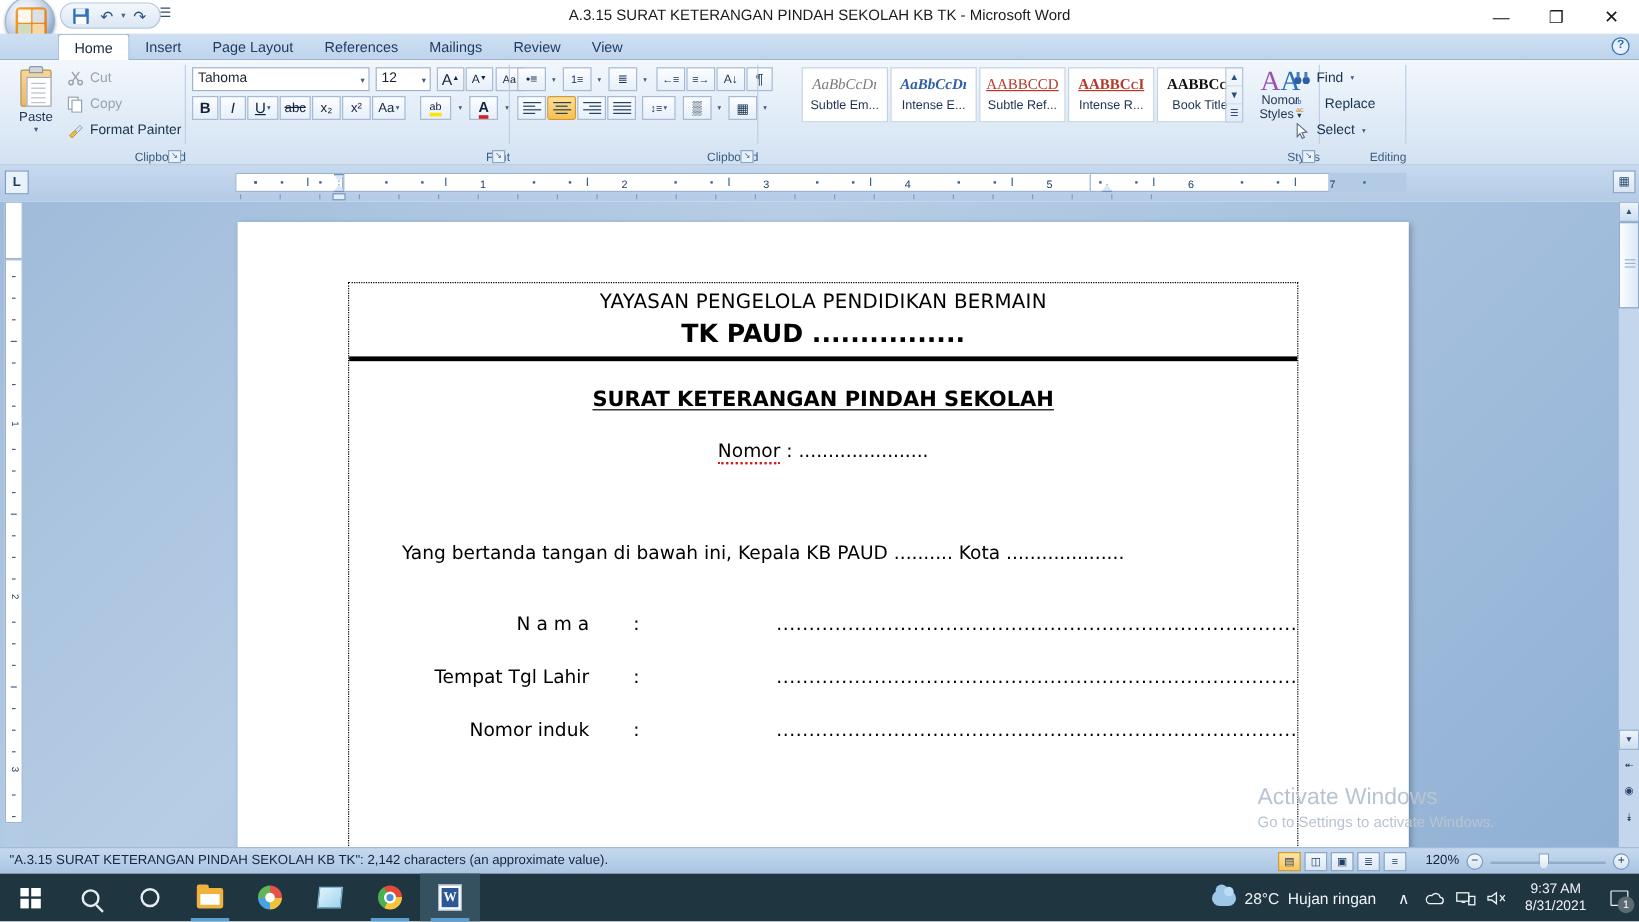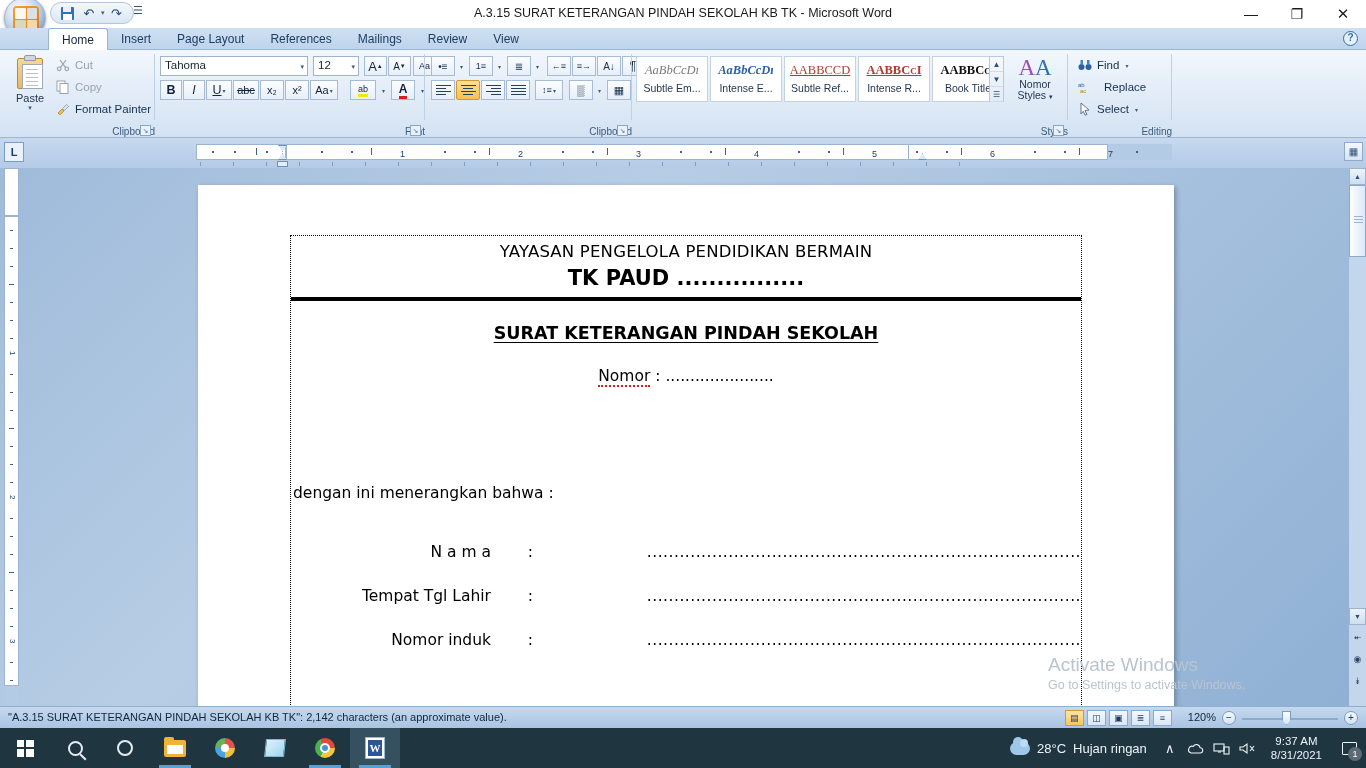--- a/index.html
+++ b/index.html
@@ -585,21 +585,21 @@
         </div>
       <div class="pbtn" style="left:207px; top:30px; width:10px;">
           <span class="sm-caret">▾</span>
         </div>
 
       <div class="rgroup-label">Clipboard</div>
       <div class="dlg-launch">↘</div>
       <div class="rgroup-sep" style="right:0;"></div>
     </div>
 
-    <div class="rgroup" style="left:628px; width:440px;">
+    <div class="rgroup" style="left:660px; width:440px;">
       <div class="stile" style="left:8px;">
         <div class="stile-prev" style="font-family:'Liberation Serif',serif; font-style:italic; color:#7a7a7a;">AaBbCcDı</div>
         <div class="stile-name">Subtle Em...</div>
       </div>
       <div class="stile" style="left:82px;">
         <div class="stile-prev" style="font-family:'Liberation Serif',serif; font-style:italic; font-weight:bold; color:#2b5fa8;">AaBbCcDı</div>
         <div class="stile-name">Intense E...</div>
       </div>
       <div class="stile" style="left:156px;">
         <div class="stile-prev" style="font-family:'Liberation Serif',serif; color:#b43a2c; text-decoration:underline; font-variant:small-caps;">AABBCCD</div>
@@ -788,22 +788,21 @@
 
         <div class="doc-center">
           <div class="hdr3">SURAT KETERANGAN  PINDAH SEKOLAH</div>
           <div class="nomor">
             <span class="sq">Nomor</span><span>&nbsp;</span><span>:</span>
             <span>......................</span>
           </div>
         </div>
 
         <div class="bodypara">
-          <span class="ind"></span><br>
-          <span>dengan ini menerangkan bahwa :</span>
+          <span class="ind"></span><span>Yang  bertanda  tangan  di  bawah  ini,  Kepala  KB  PAUD  ..........  Kota  ....................</span><br>
         </div>
 
         <div style="margin-top:34px;">
           <div class="fieldrow">
             <div class="lbl">N a m a</div>
             <div class="col">:</div>
             <div class="dots">................................................................................</div>
           </div>
           <div class="fieldrow">
             <div class="lbl">Tempat Tgl Lahir</div>

